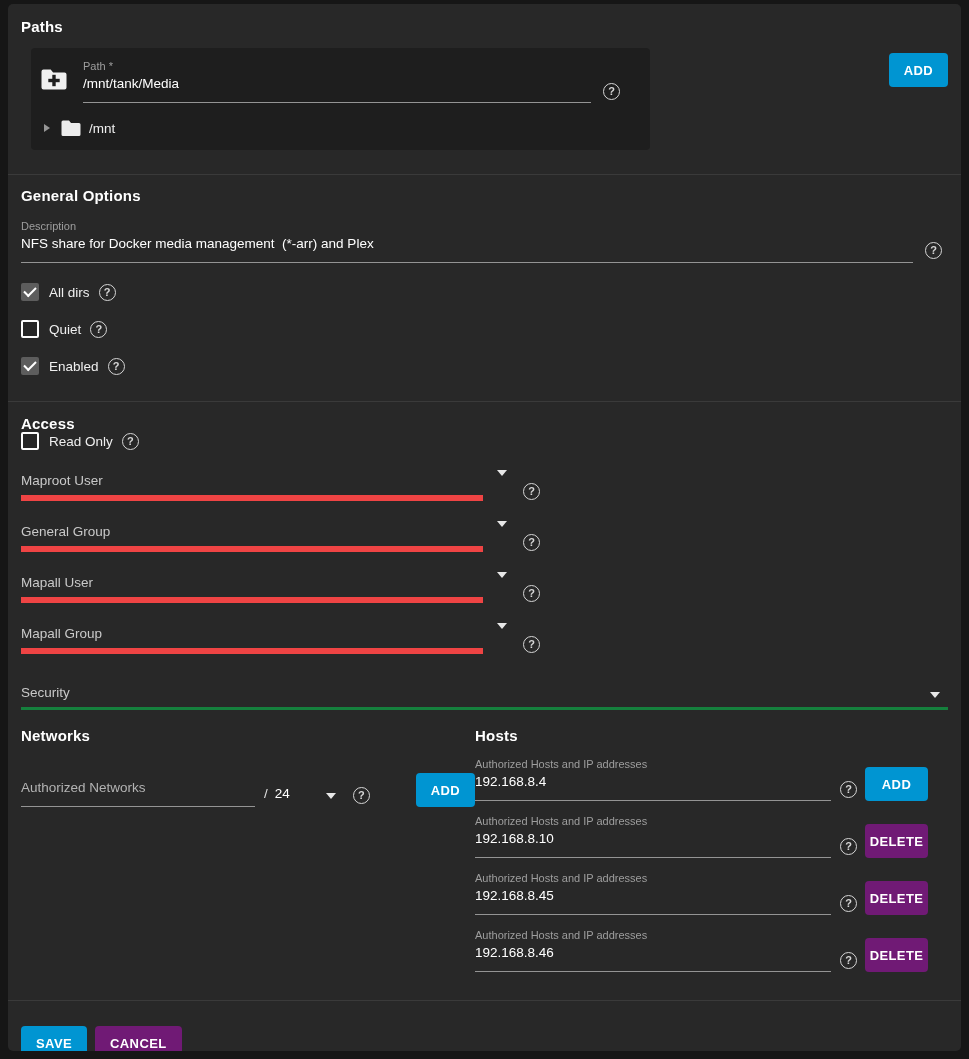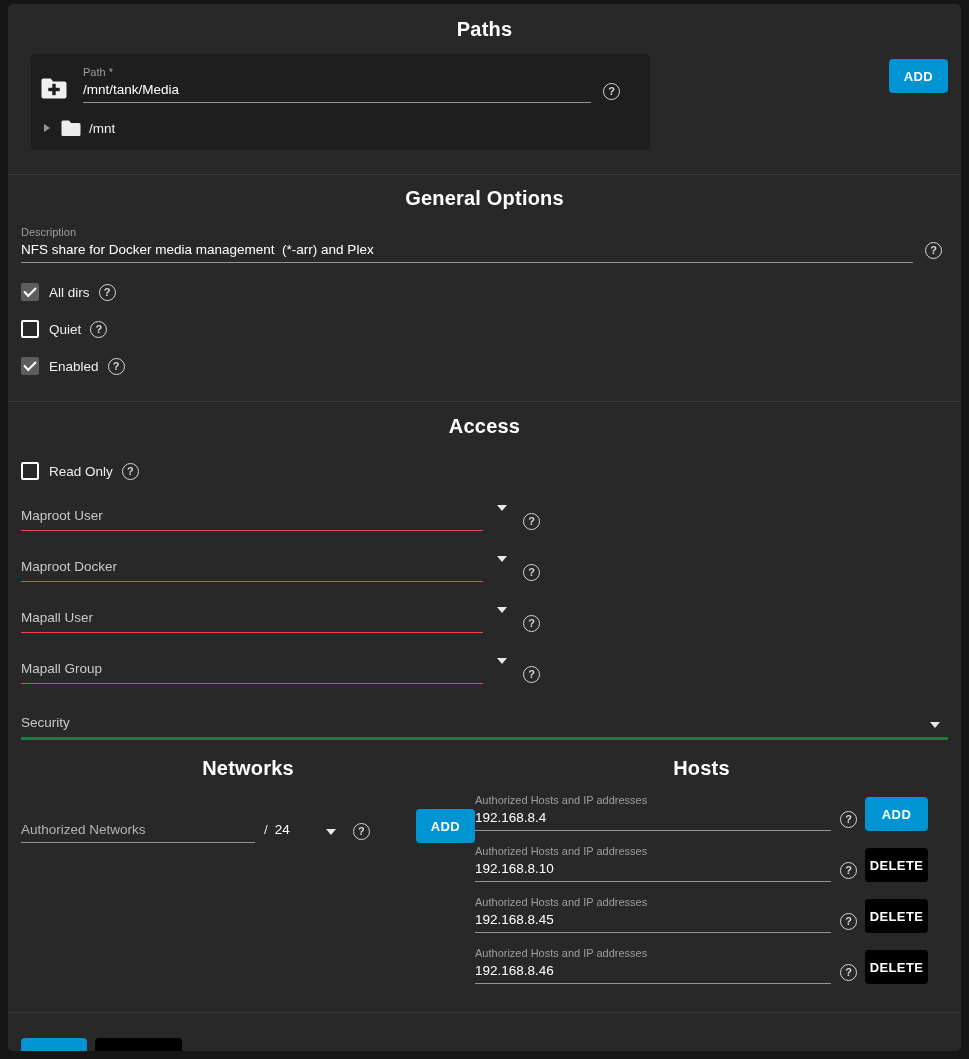--- a/index.html
+++ b/index.html
@@ -11,27 +11,27 @@
     -webkit-font-smoothing:antialiased;
   }
   .card {
     width:953px; height:1047px;
     margin:4px 8px 8px 8px;
     background:#282828;
     border-radius:5px;
     overflow:hidden;
   }
   .divider { height:1px; background:#3a3a3a; width:100%; }
-  h2.section-title { font-size:20px; font-weight:bold; color:#fff; letter-spacing:.2px;text-align:center; }
+  h2.section-title { font-size:15px; font-weight:bold; color:#fff; letter-spacing:.2px; }
   .small-label { font-size:11px; color:#9e9e9e; display:block; margin-bottom:2px; }
   .underline-input {
     width:100%; background:transparent; border:none; outline:none;
     border-bottom:1px solid #949494; color:#fff;
     font-family:"Liberation Sans", sans-serif; font-size:13.5px;
-    padding:2px 0 5px 0;
+    padding:2px 0 11px 0;
   }
   .underline-input::placeholder { color:#b3b3b3; }
   
   .help {
     width:17px; height:17px; flex:0 0 17px;
     border:1.6px solid #d6d6d6; border-radius:50%;
     display:inline-flex; align-items:center; justify-content:center;
     color:#d6d6d6; font-size:11px; font-weight:bold; line-height:1;
     cursor:pointer;
   }
@@ -50,64 +50,64 @@
     transform:rotate(-45deg); display:block;
   }
   .cb-label { font-size:13.5px; color:#efefef; margin:0 9px 0 10px; }
   
   .btn {
     border:none; border-radius:4px; height:34px;
     font-family:"Liberation Sans", sans-serif; font-size:13px; font-weight:bold;
     color:#fff; letter-spacing:.4px; padding:0 15px; cursor:pointer;
   }
   .btn-blue { background:#0095d2; }
-  .btn-grey { background:#000000; }
+  .btn-grey { background:#701a75; }
   
   .caret-down {
     width:0; height:0; display:inline-block;
     border-left:5px solid transparent; border-right:5px solid transparent;
     border-top:6px solid #e8e8e8;
   }
   .expander {
     width:0; height:0; display:inline-block;
     border-top:4.5px solid transparent; border-bottom:4.5px solid transparent;
     border-left:6px solid #969696; cursor:pointer;
   }
 
   
   .section-paths { padding:14px 13px 24px 13px; }
   .paths-head-row { display:flex; align-items:flex-start; margin-top:13px; }
   .path-panel {
     width:619px; margin-left:10px; background:#1e1e1e; border-radius:4px;
     padding:12px 14px 14px 8px;
   }
-  .path-field-row { display:flex; align-items:flex-end; }
+  .path-field-row { display:flex; align-items:center; }
   .folder-plus-wrap { flex:0 0 26px; margin:0 16px 0 2px; }
   .path-field { flex:1; }
   .path-help { align-self:flex-end; margin:0 16px 3px 12px; }
   .tree-row { display:flex; align-items:center; margin-top:17px; padding-left:5px; cursor:pointer; }
   .tree-folder { margin:0 8px 0 11px; display:inline-flex; }
   .tree-label { font-size:13.5px; color:#efefef; }
   .paths-add-btn { margin-left:auto; margin-top:5px; }
 
   
   .section-general { padding:12px 13px 26px 13px; }
   .desc-field-row { display:flex; margin-top:16px; margin-bottom:20px; }
   .desc-field { flex:1; }
   .desc-help { align-self:flex-end; margin:0 6px 4px 12px; }
   .section-general .cb-row { margin-bottom:19px; }
   .section-general .cb-row:last-child { margin-bottom:0; }
 
   
   .section-access { padding:13px 13px 0 13px; }
-  .section-access .cb-row { margin-top:24px; }
+  .section-access .cb-row { }
   .select-row { display:flex; align-items:flex-end; margin-top:31px; height:20px; }
   .select-field {
     position:relative; width:462px;
-    border-bottom:1px solid #ef4444; padding-bottom:6px; cursor:pointer;
+    border-bottom:6px solid #ef4444; padding-bottom:6px; cursor:pointer;
   }
   .select-label { font-size:13.5px; color:#c9c9c9; }
   .select-field .caret-down { position:absolute; right:-24px; top:-1px; }
   .select-help { margin-left:40px; margin-bottom:1px; }
   .security-row { margin-top:29px; }
   .security-field {
     position:relative; width:100%;
     border-bottom:3px solid #15803d; padding-bottom:6px; cursor:pointer;
   }
   .security-field .caret-down { position:absolute; right:8px; bottom:9px; }
@@ -213,21 +213,21 @@
     <div class="select-row">
       <div class="select-field">
         <span class="select-label">Maproot User</span>
         <span class="caret-down"></span>
       </div>
       <span class="help select-help">?</span>
     </div>
 
     <div class="select-row">
       <div class="select-field">
-        <span class="select-label">Maproot Docker</span>
+        <span class="select-label">General Group</span>
         <span class="caret-down"></span>
       </div>
       <span class="help select-help">?</span>
     </div>
 
     <div class="select-row">
       <div class="select-field">
         <span class="select-label">Mapall User</span>
         <span class="caret-down"></span>
       </div>

